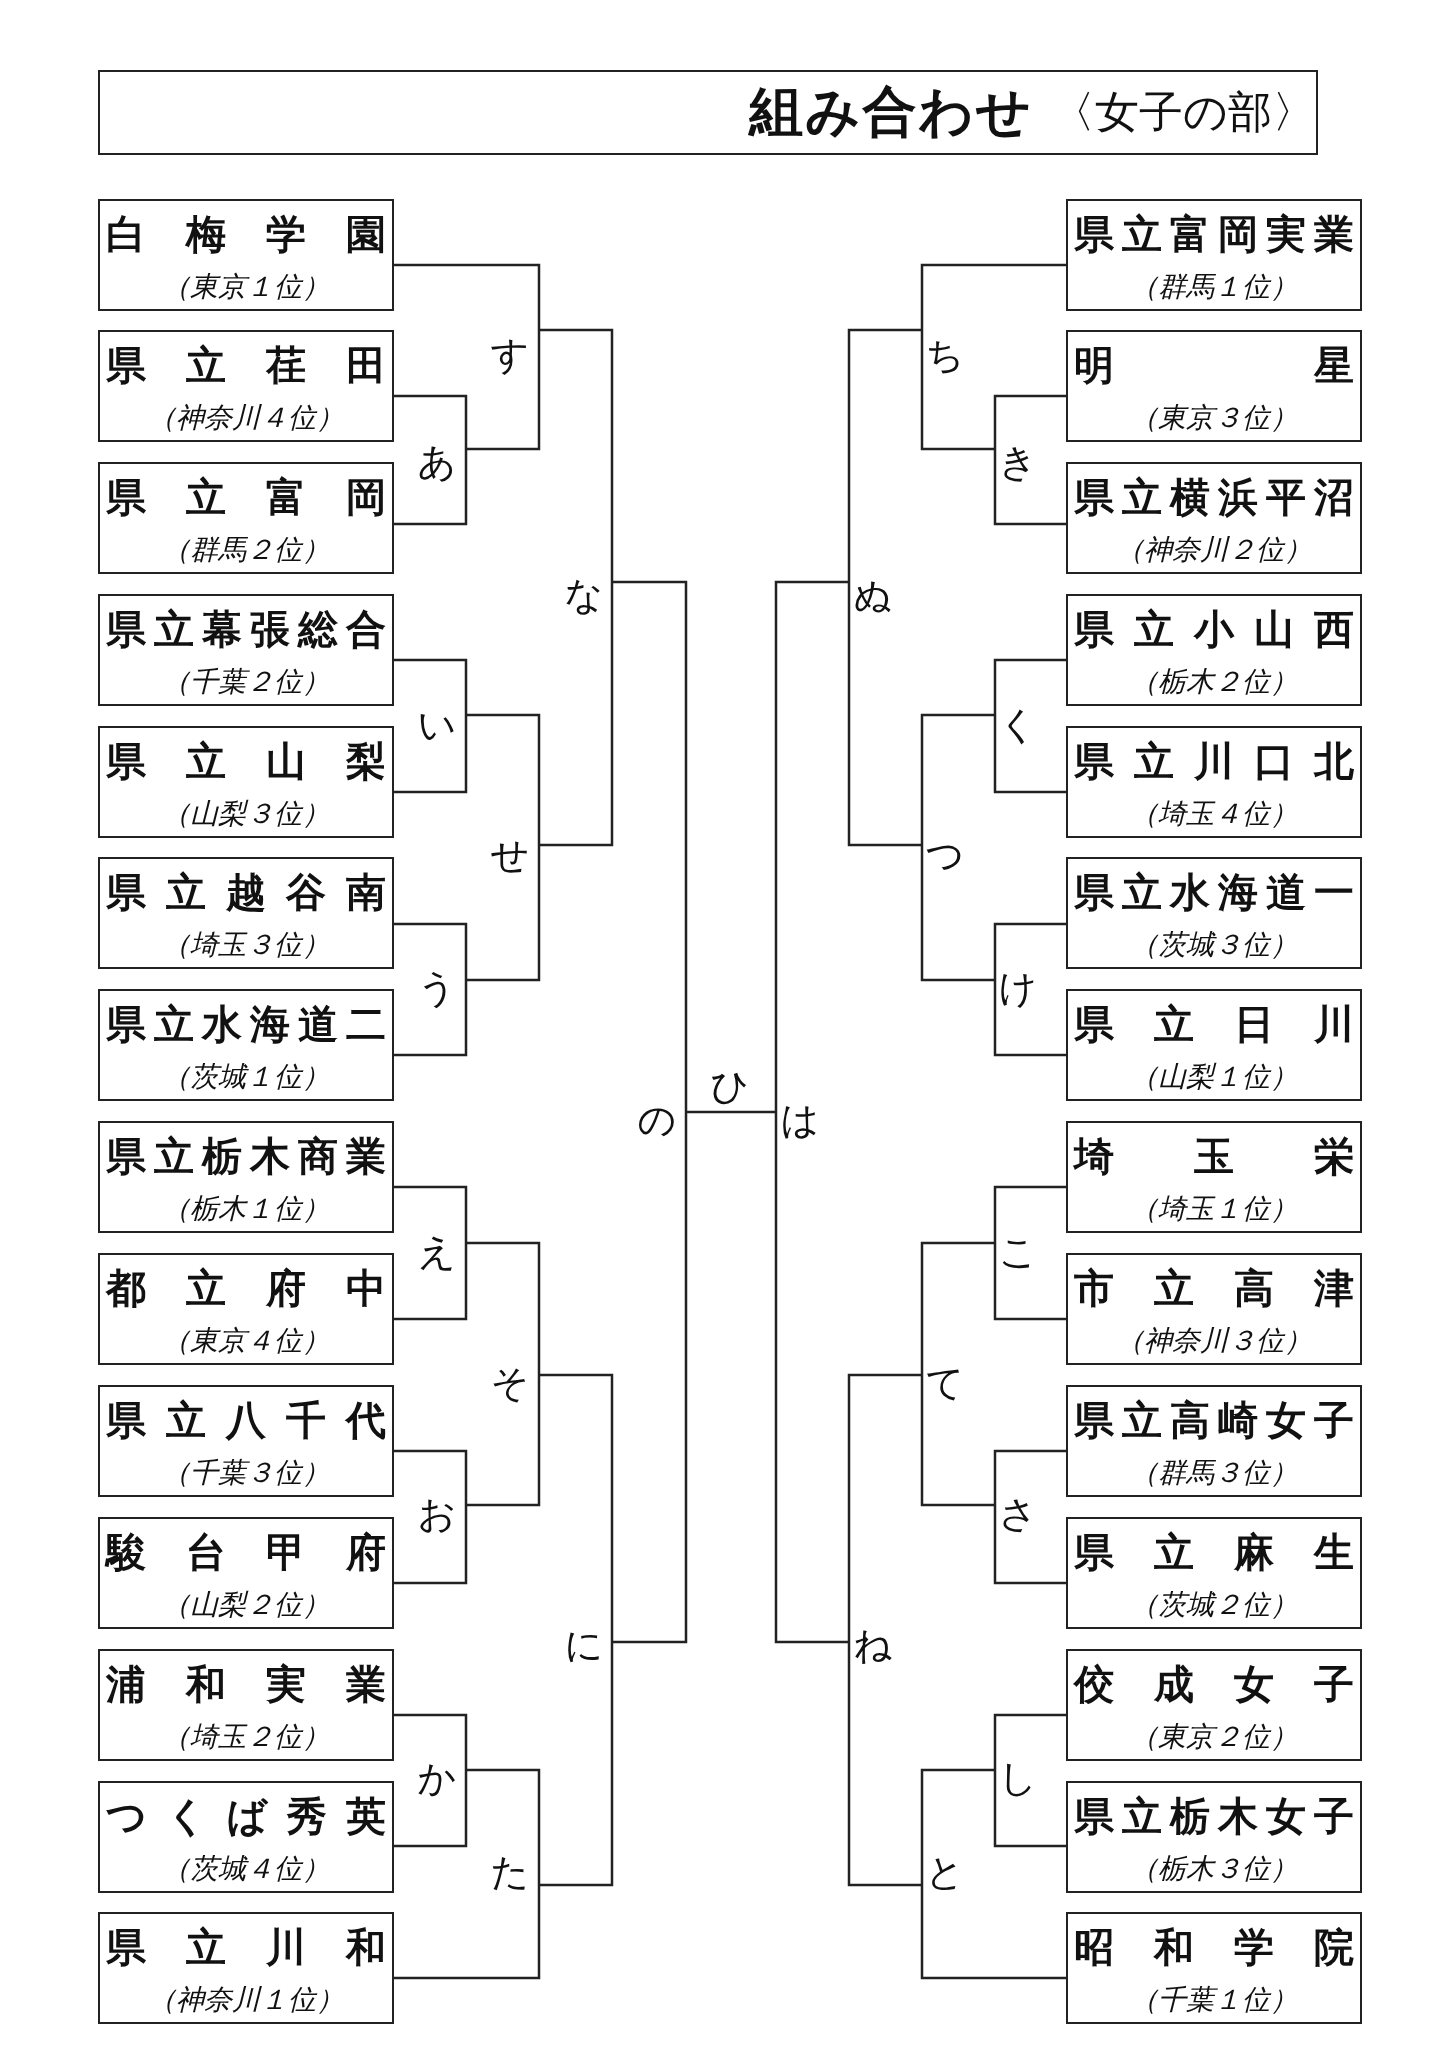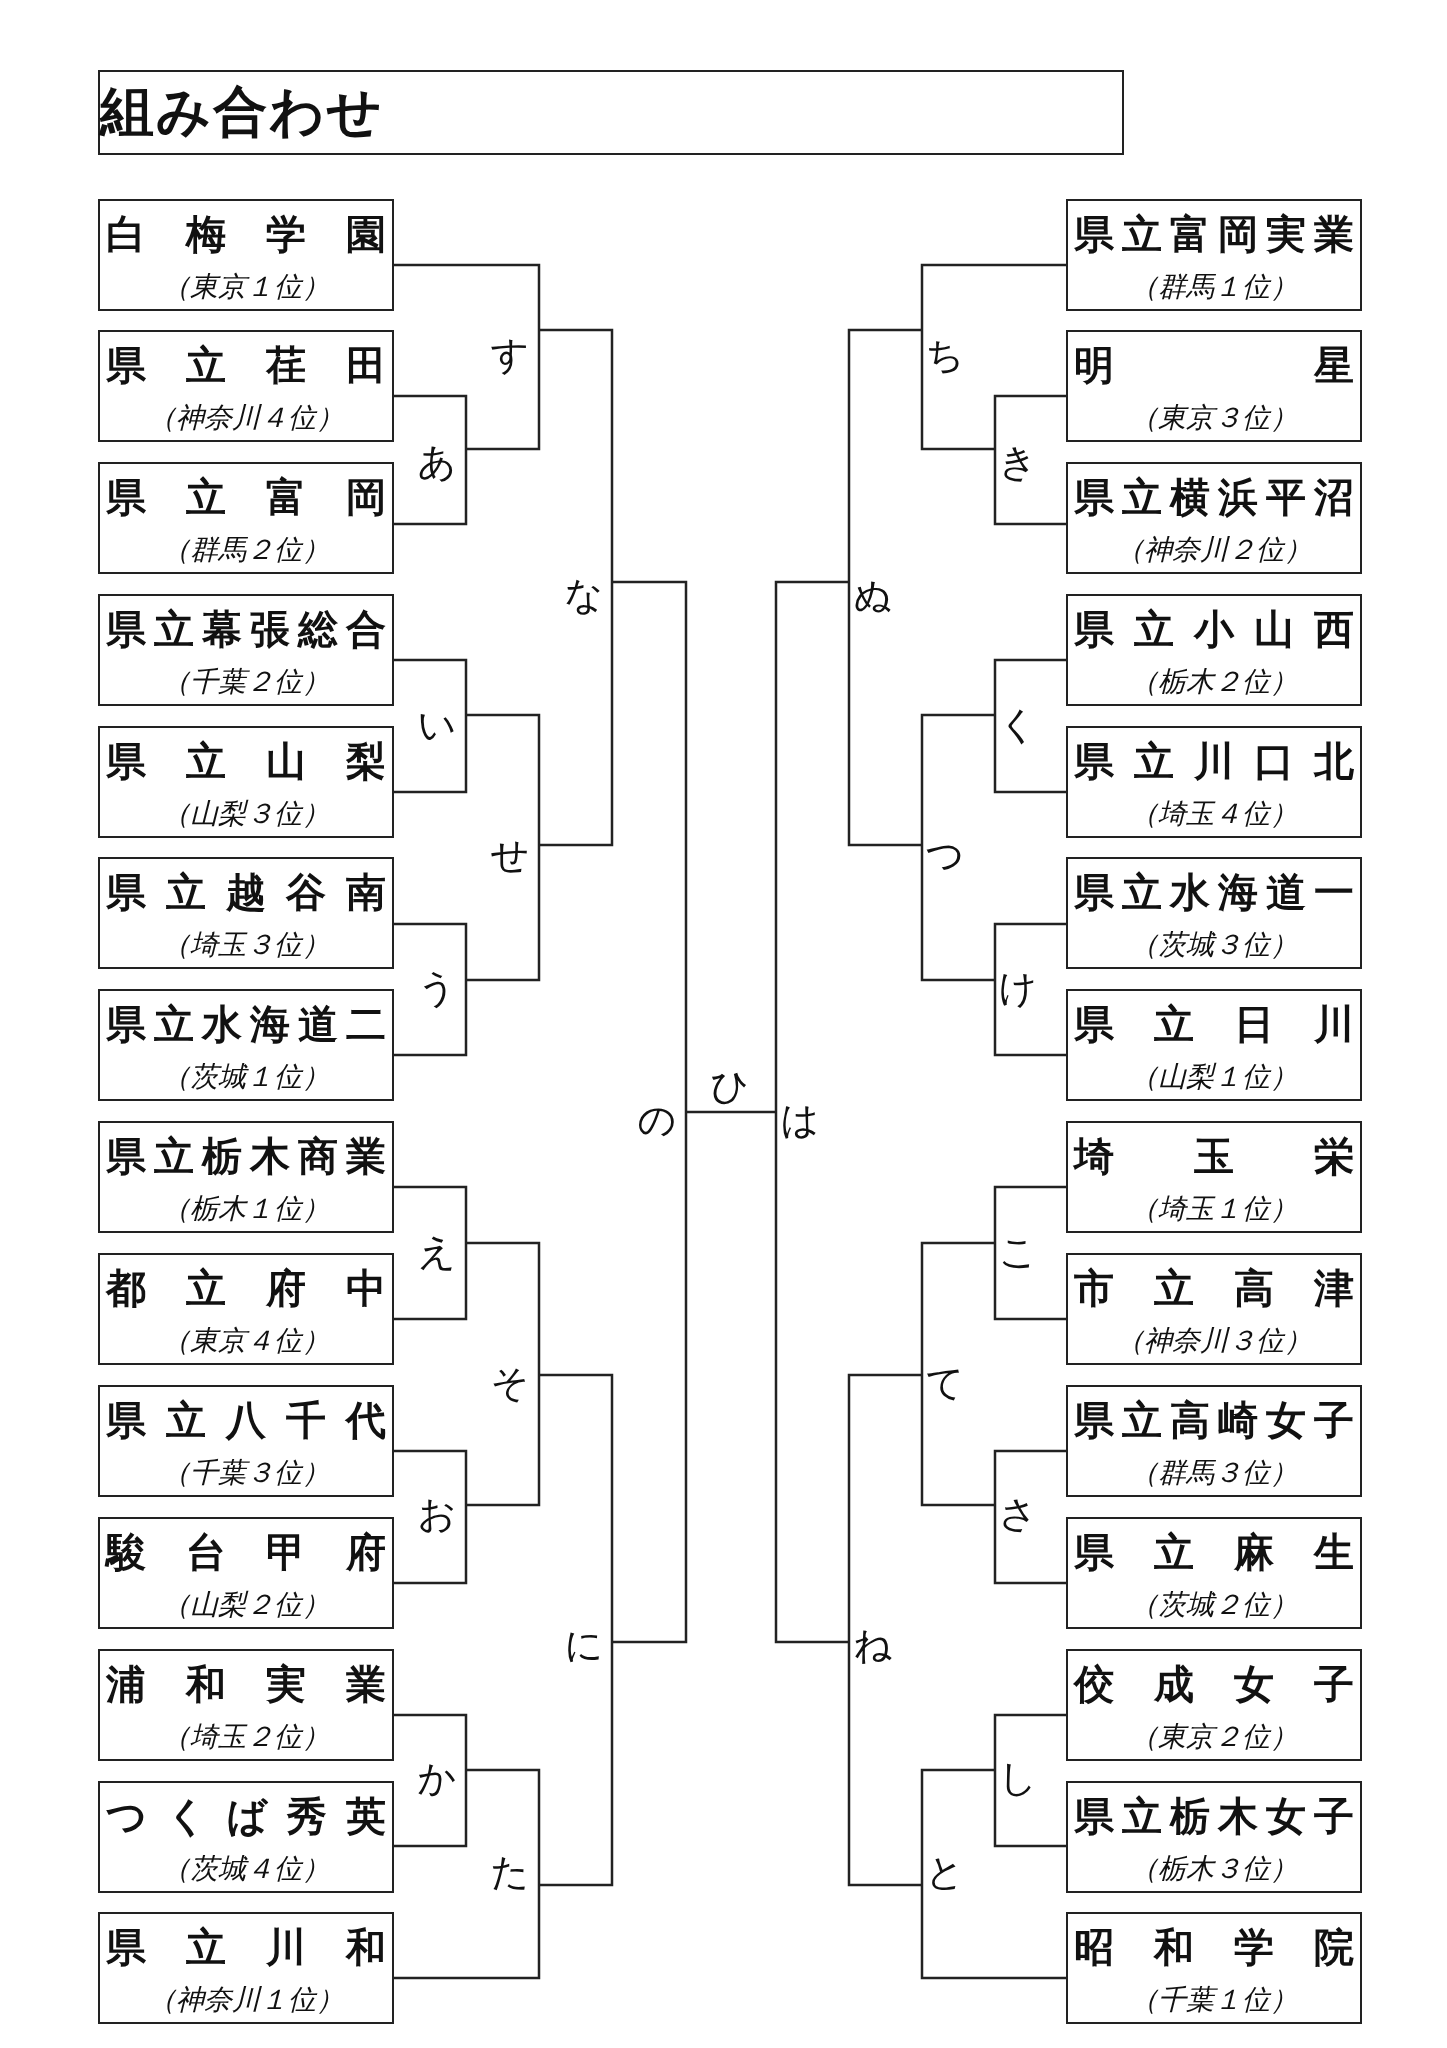--- a/index.html
+++ b/index.html
@@ -1,40 +1,41 @@
 <!DOCTYPE html>
 <html><head>
 <meta charset="utf-8">
 <style>
   html, body { margin: 0; padding: 0; background: #ffffff; }
   body { width: 1447px; height: 2048px; position: relative; overflow: hidden;
          font-family: "DejaVu Sans", "Liberation Sans", sans-serif; color: #111; }
-  .title-box { position: absolute; left: 98px; top: 70px; width: 1026px; height: 85px;
+  .title-box { position: absolute; left: 98px; top: 70px; width: 1220px; height: 85px;
                border: 2.5px solid #222; box-sizing: border-box; display: flex;
-               align-items: center; justify-content: space-between; }
+               align-items: center; justify-content: flex-end; }
   .title-main { font-size: 54px; font-weight: bold; letter-spacing: 2px; }
   .title-sub { font-size: 44px; font-weight: normal; margin-left: 18px;
                font-family: "DejaVu Sans", sans-serif; }
   .team { position: absolute; width: 296px; height: 112px; border: 2.5px solid #222;
           box-sizing: border-box; background: #fff; }
   .team .name { position: absolute; left: 6px; right: 6px; top: 8px; height: 50px;
                 display: flex; justify-content: space-between; align-items: center;
                 font-size: 40px; font-weight: bold; line-height: 1; }
   .team .name span { display: inline-block; }
   .team .pref { position: absolute; left: 0; right: 0; bottom: 8px; text-align: center;
                 font-size: 28px; font-family: "DejaVu Serif", serif; line-height: 1; font-style: italic; }
   svg.bracket { position: absolute; left: 0; top: 0; }
   .mlabel { position: absolute; font-size: 38px; font-family: "DejaVu Serif", serif;
             line-height: 1; transform: translate(-50%, -50%); }
 </style>
 </head>
 <body>
 
 <div class="title-box">
   <span class="title-main">組み合わせ</span>
+  <span class="title-sub">〈女子の部〉</span>
 </div>
 
 <svg class="bracket" width="1447" height="2048" viewBox="0 0 1447 2048" fill="none" stroke="#222" stroke-width="2.5">
 
   <polyline points="393,265 539,265 539,449 466,449"></polyline>
   <polyline points="393,396 466,396 466,524 393,524"></polyline>
   <polyline points="539,330 612,330 612,845 539,845"></polyline>
   <polyline points="393,660 466,660 466,792 393,792"></polyline>
   <polyline points="393,924 466,924 466,1055 393,1055"></polyline>
   <polyline points="466,715 539,715 539,980 466,980"></polyline>

